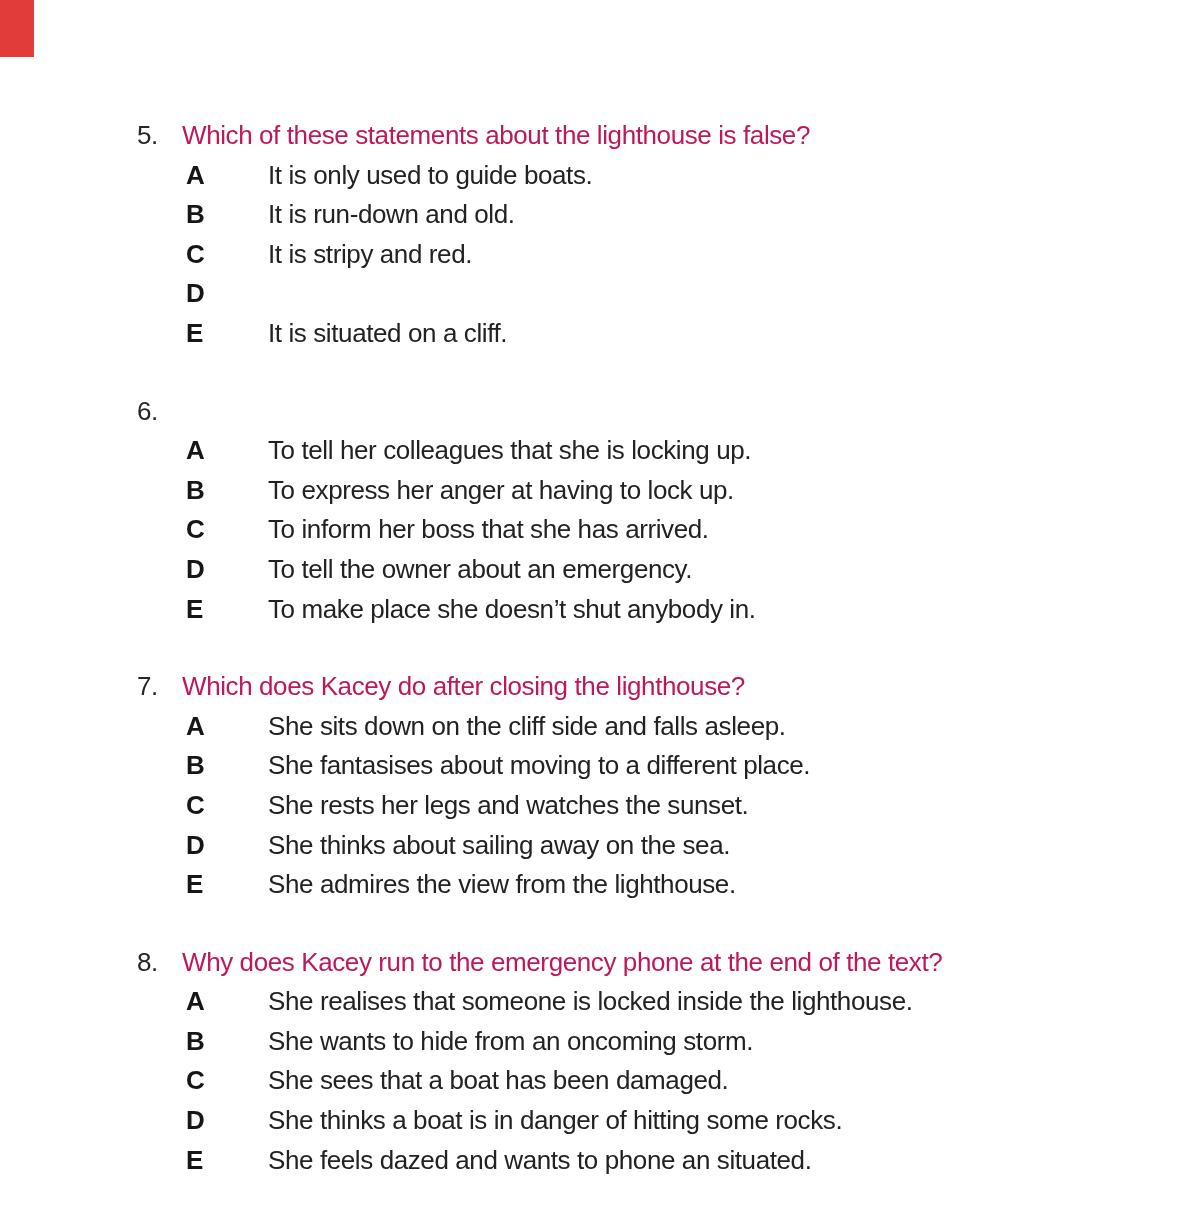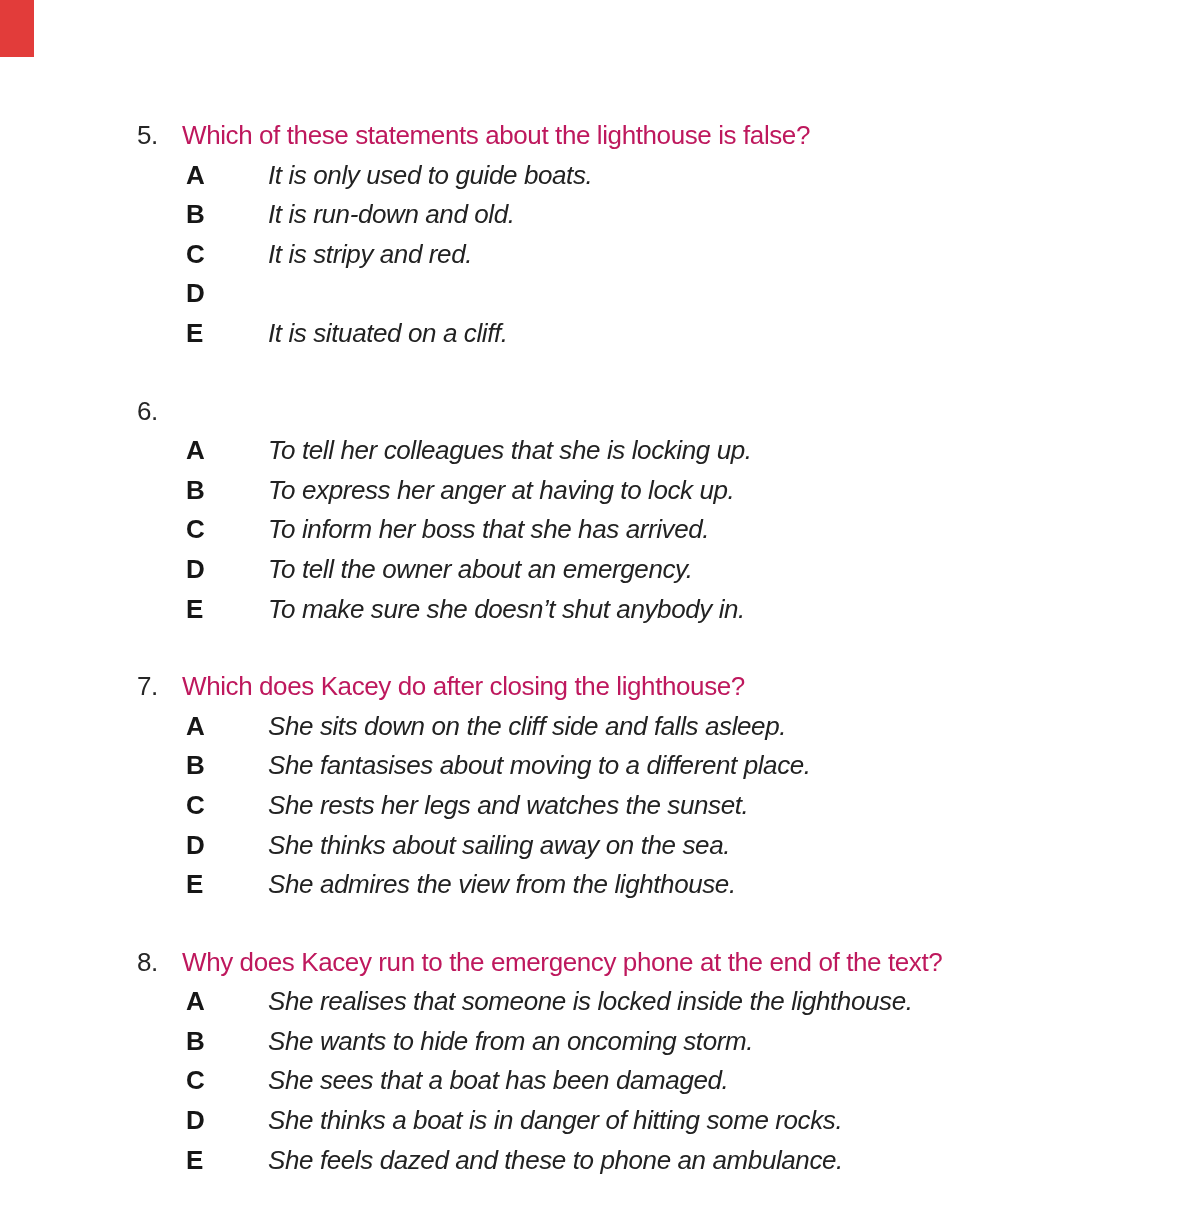--- a/index.html
+++ b/index.html
@@ -51,21 +51,20 @@
     align-items: baseline;
     padding-left: 49px;
   }
   .opt-letter {
     flex: 0 0 82px;
     font-weight: 700;
     color: #161616;
   }
   .opt-text {
     color: #222222;
-    font-style: italic;
   }
 </style>
 </head>
 <body>
 
 <div class="page">
 
   <div class="red-tab" style="background-color: rgb(226, 60, 58);"></div>
 
   <div class="content">
@@ -111,21 +110,21 @@
       <div class="opt-row">
         <span class="opt-letter">C</span>
         <span class="opt-text">To inform her boss that she has arrived.</span>
       </div>
       <div class="opt-row">
         <span class="opt-letter">D</span>
         <span class="opt-text">To tell the owner about an emergency.</span>
       </div>
       <div class="opt-row">
         <span class="opt-letter">E</span>
-        <span class="opt-text">To make sure she doesn’t shut anybody in.</span>
+        <span class="opt-text">To make place she doesn’t shut anybody in.</span>
       </div>
     </section>
 
     <section class="question-block">
       <div class="q-head">
         <span class="q-num">7.</span>
         <span class="q-text">Which does Kacey do after closing the lighthouse?</span>
       </div>
       <div class="opt-row">
         <span class="opt-letter">A</span>
@@ -165,18 +164,18 @@
       <div class="opt-row">
         <span class="opt-letter">C</span>
         <span class="opt-text">She sees that a boat has been damaged.</span>
       </div>
       <div class="opt-row">
         <span class="opt-letter">D</span>
         <span class="opt-text">She thinks a boat is in danger of hitting some rocks.</span>
       </div>
       <div class="opt-row">
         <span class="opt-letter">E</span>
-        <span class="opt-text">She feels dazed and these to phone an ambulance.</span>
+        <span class="opt-text">She feels dazed and wants to phone an situated.</span>
       </div>
     </section>
 
   </div>
 </div>
 
 </body></html>

